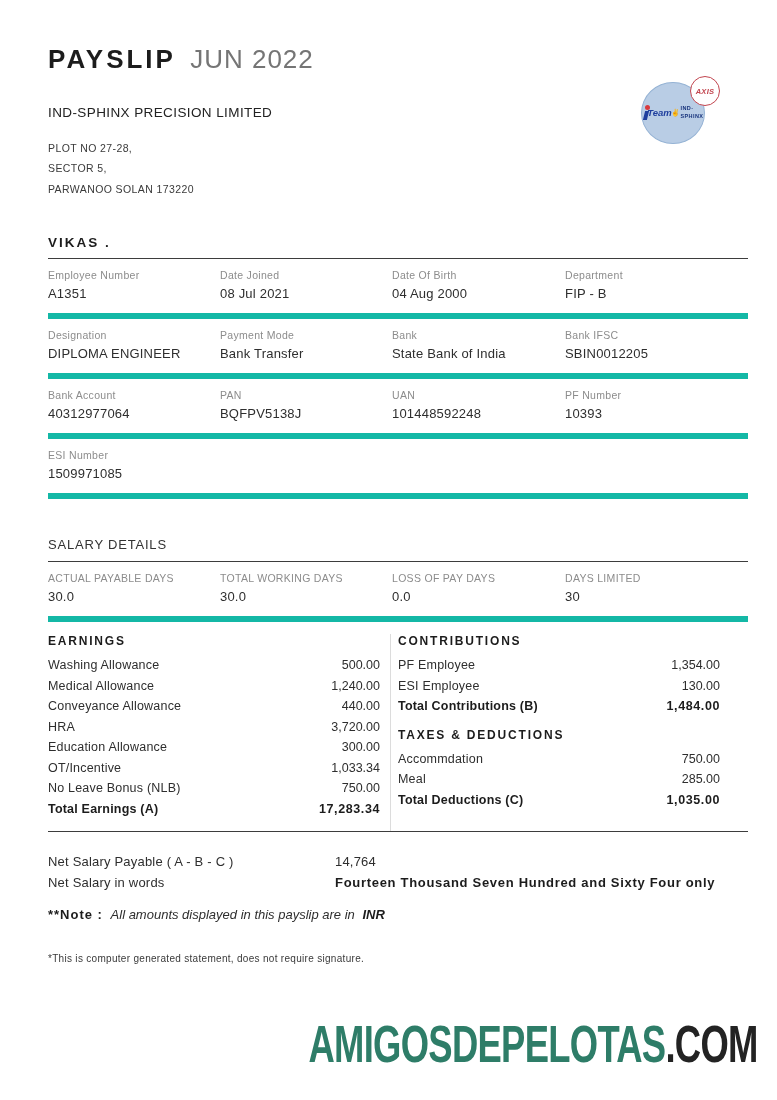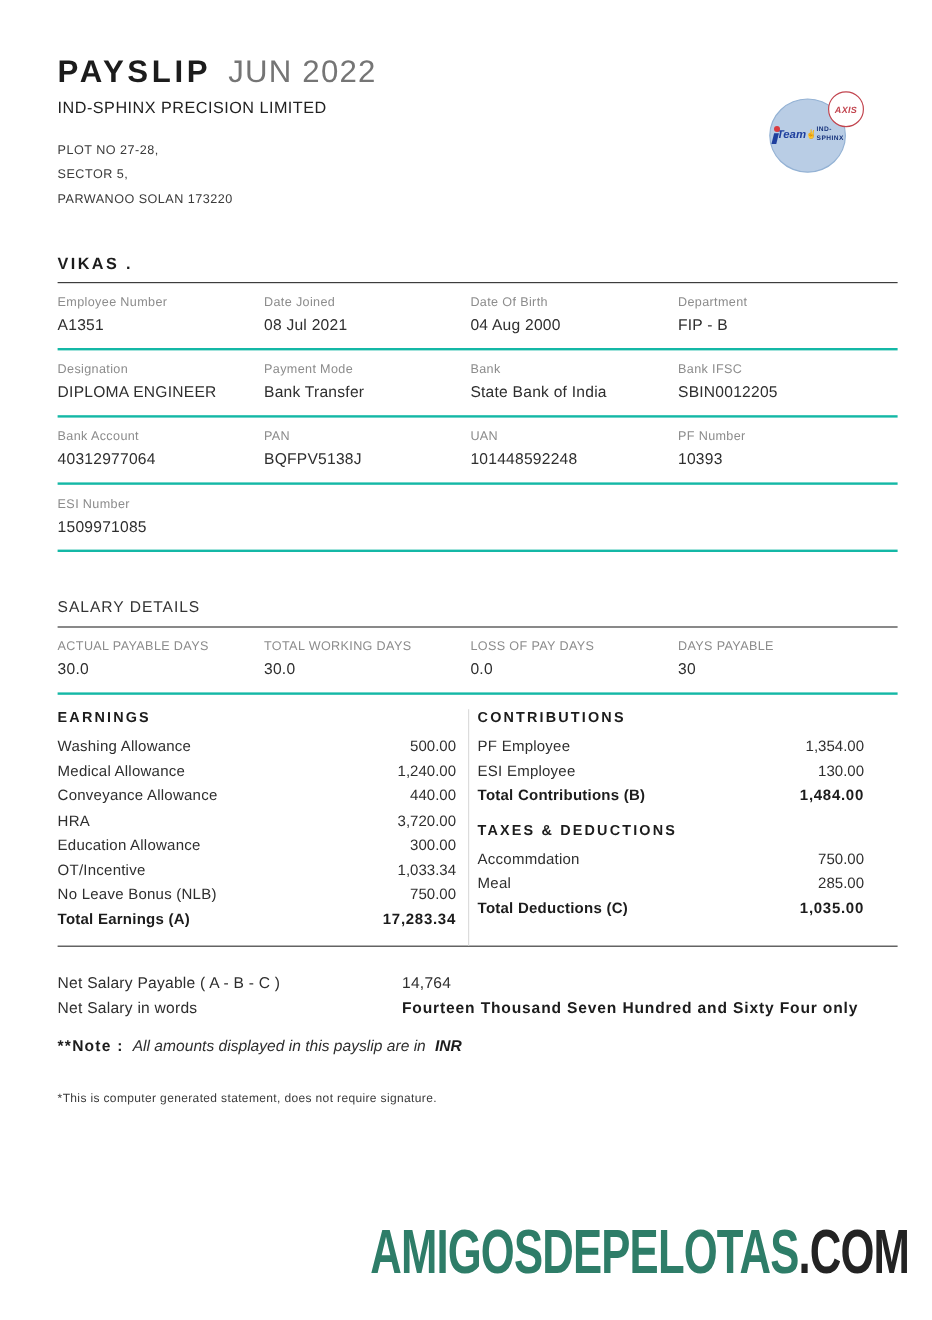--- a/index.html
+++ b/index.html
@@ -12,21 +12,21 @@
     overflow: hidden;
   }
   .page {
     position: absolute; top: 0; left: 0;
     width: 777px; height: 1100px;
     padding: 44px 29px 0 48px;
   }
   .content { width: 700px; }
 
   
-  .title { font-size: 26px; letter-spacing: 1px; margin-bottom: 7px; }
+  .title { font-size: 26px; letter-spacing: 1px; margin-bottom: 30px; }
   .title .t-main { font-weight: bold; color: #1c1c1c; letter-spacing: 3px; }
   .title .t-period { font-weight: normal; color: #757575; margin-left: 6px; }
   .company { font-size: 13.5px; color: #222; letter-spacing: 0.4px; margin-bottom: 18px; }
   .addr { font-size: 10.5px; color: #3a3a3a; letter-spacing: 0.4px; line-height: 1.95; }
 
   
   .logo { position: absolute; top: 76px; right: 44px; width: 92px; height: 68px; }
   .logo-circle {
     position: absolute; left: 0; top: 6px;
     width: 64px; height: 62px; border-radius: 50%;
@@ -45,21 +45,21 @@
     background: #ffffff; border: 1.5px solid #c2454f;
     color: #c2454f; font-size: 7.5px; font-weight: bold; font-style: italic;
     display: flex; align-items: center; justify-content: center; letter-spacing: 0.3px;
   }
 
   
   .emp-name { margin-top: 36px; font-size: 13.5px; font-weight: bold; letter-spacing: 2px; color: #1c1c1c; margin-bottom: 8px; }
   .rule-dark { border: none; border-top: 1.5px solid #3d3d3d; }
 
   .grid4 { display: grid; grid-template-columns: 172px 172px 173px 1fr; }
-  .info-row { padding: 10px 0 12px 0; border-bottom: 2px solid #14b8a6; }
+  .info-row { padding: 10px 0 12px 0; border-bottom: 6px solid #14b8a6; }
   .lbl { font-size: 10.5px; color: #8c8c8c; letter-spacing: 0.3px; margin-bottom: 5px; }
   .val { font-size: 13px; color: #2e2e2e; letter-spacing: 0.2px; }
 
   
   .section-heading { margin-top: 38px; font-size: 13px; color: #333; letter-spacing: 0.8px; margin-bottom: 9px; }
 
   .tables { display: flex; border-bottom: 1.5px solid #3d3d3d; margin-top: 12px; }
   .tcol-left  { width: 342px; padding-right: 10px; }
   .tcol-right { width: 358px; padding-left: 7px; padding-right: 28px; border-left: 1px solid #dcdcdc; }
   .theading { font-size: 12px; font-weight: bold; color: #1c1c1c; letter-spacing: 1.8px; margin-bottom: 7px; }
@@ -202,21 +202,21 @@
       </div>
       <div>
         <div class="lbl">TOTAL WORKING DAYS</div>
         <div class="val">30.0</div>
       </div>
       <div>
         <div class="lbl">LOSS OF PAY DAYS</div>
         <div class="val">0.0</div>
       </div>
       <div>
-        <div class="lbl">DAYS PAYABLE</div>
+        <div class="lbl">DAYS LIMITED</div>
         <div class="val">30</div>
       </div>
     </div>
 
     <div class="tables">
       <div class="tcol-left">
         <div class="theading">EARNINGS</div>
         <div class="trow">
           <span class="tname">Washing Allowance</span>
           <span class="tamt">500.00</span>

